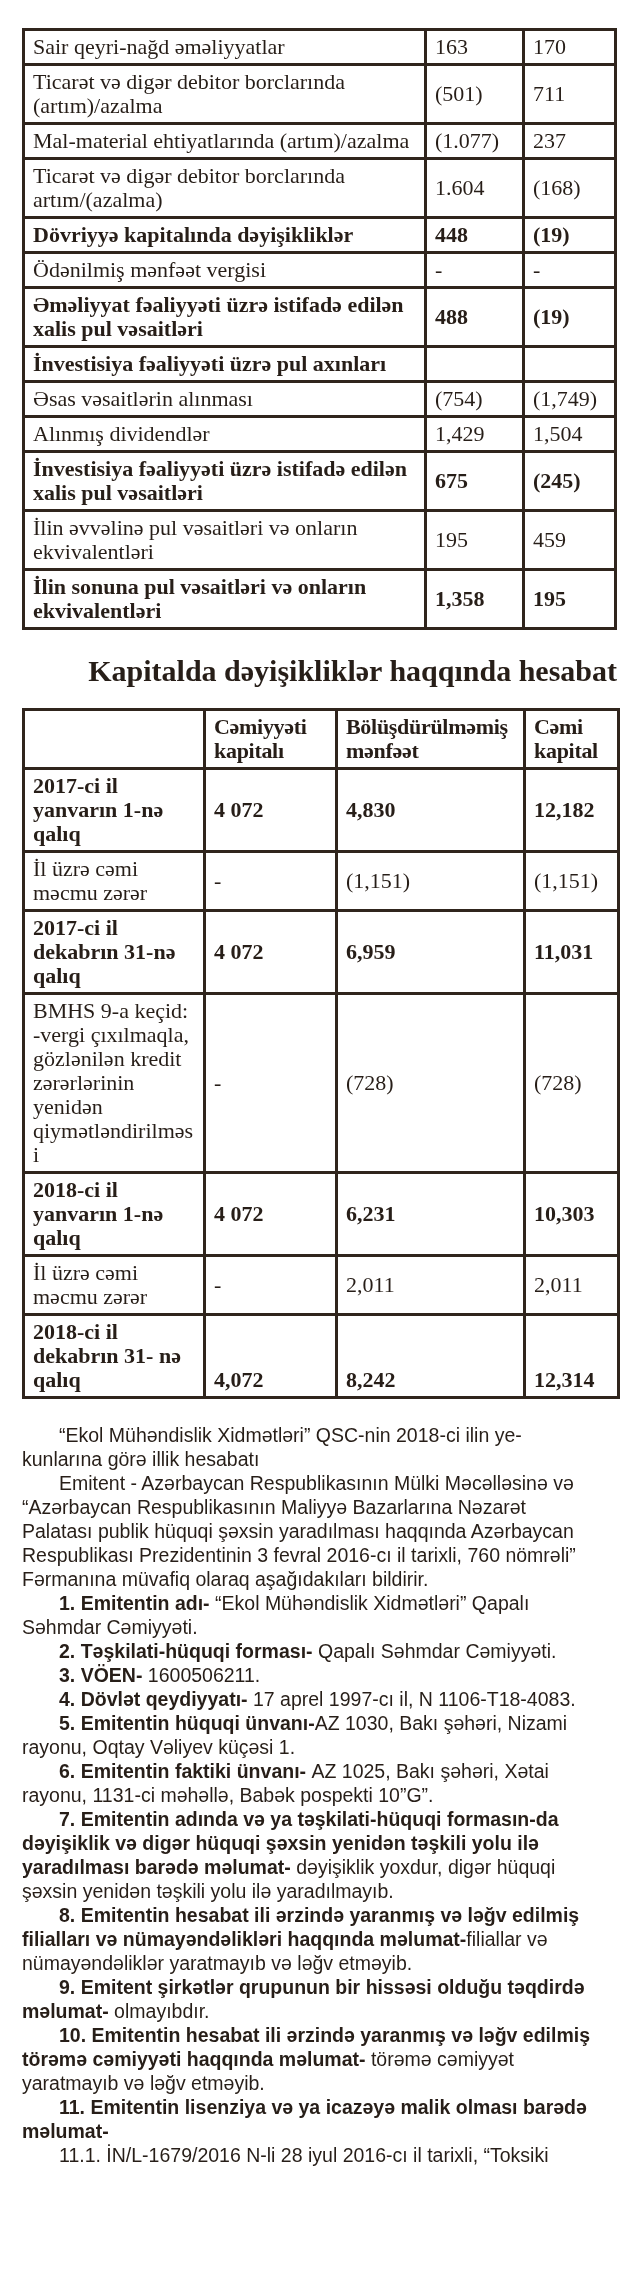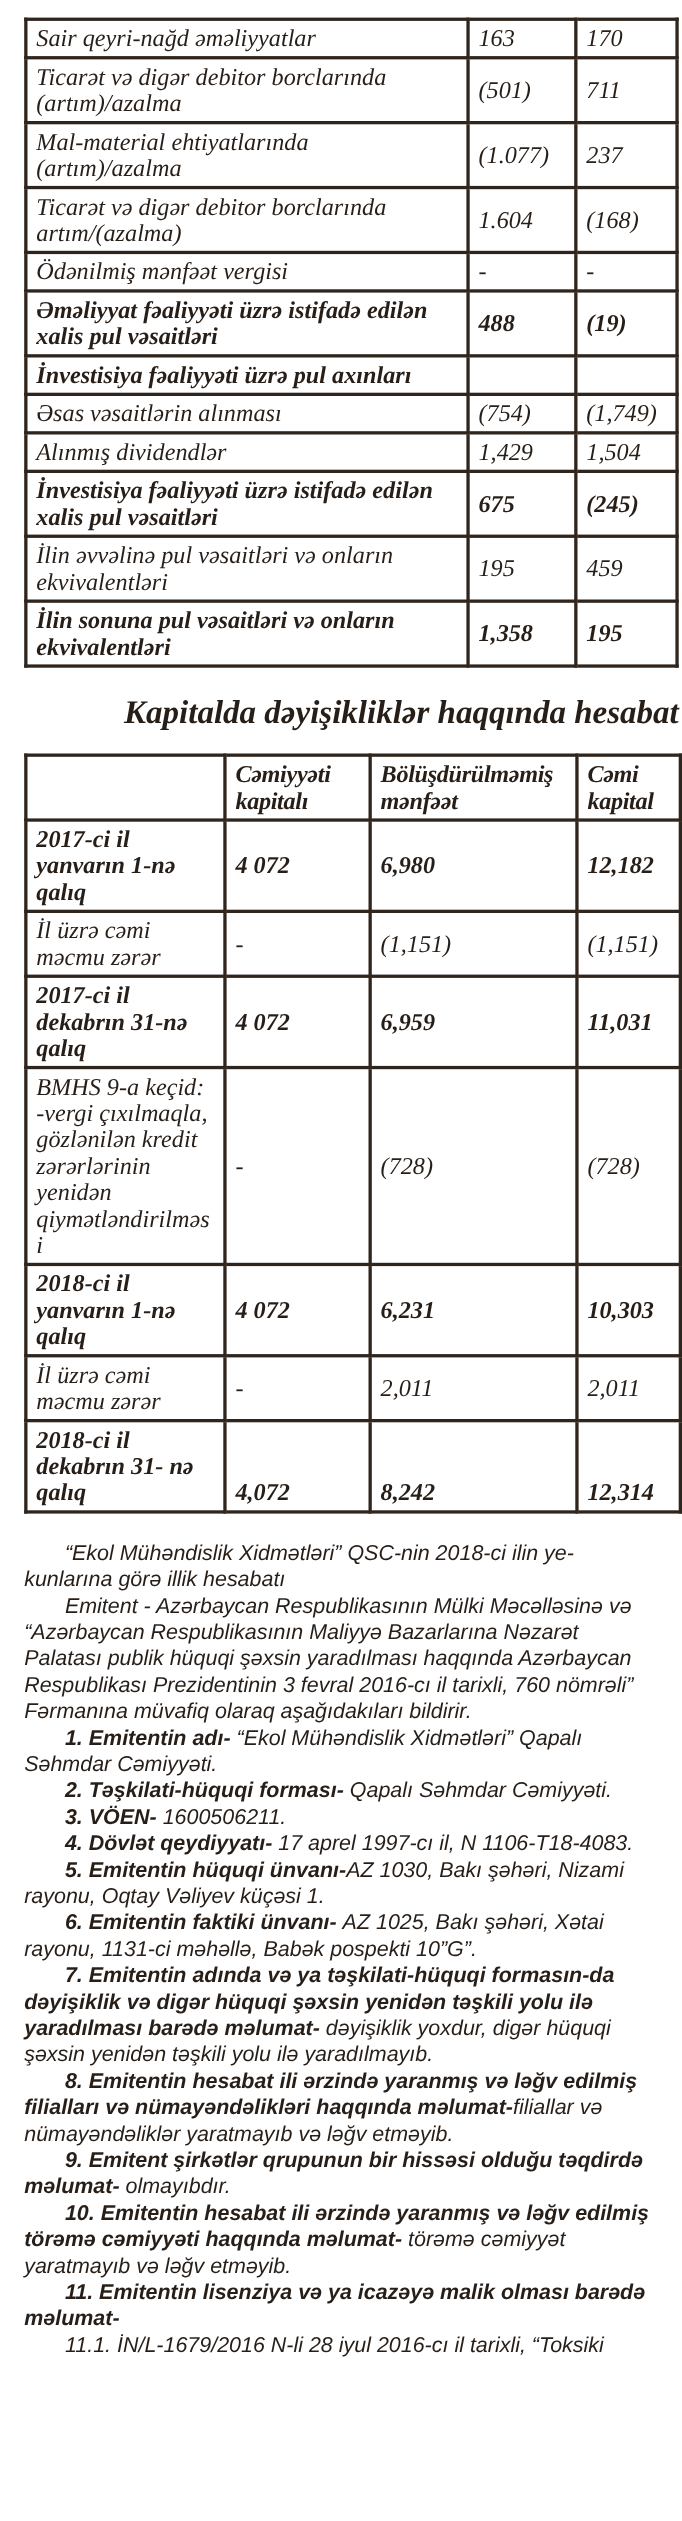--- a/index.html
+++ b/index.html
@@ -1,21 +1,21 @@
 <!DOCTYPE html>
 <html><head>
 <meta charset="utf-8">
 <style>
   html, body { margin: 0; padding: 0; }
   body {
     width: 620px; height: 2292px; overflow: hidden;
     background: #ffffff; color: #271e18;
     font-family: "Liberation Serif", serif;
   }
-  .page { padding: 16px 0 0 22px; font-style: italic; }
+  .page { padding: 28px 0 0 22px; }
 
   
   table.tbl {
     border-collapse: collapse; table-layout: fixed;
     font-family: "Liberation Serif", serif;
     font-size: 22px; line-height: 24px;
     color: #271e18;
   }
   table.t1 { width: 592px; }
   table.t2 { width: 595px; }
@@ -84,20 +84,25 @@
     <td>(1.077)</td>
     <td>237</td>
   </tr>
 
   <tr>
     <td>Ticarət və digər debitor borclarında artım/(azalma)</td>
     <td>1.604</td>
     <td>(168)</td>
   </tr>
 
+  <tr class="bold">
+    <td>Dövriyyə kapitalında dəyişikliklər</td>
+    <td>448</td>
+    <td>(19)</td>
+  </tr>
 
   <tr>
     <td>Ödənilmiş mənfəət vergisi</td>
     <td>-</td>
     <td>-</td>
   </tr>
 
   <tr class="bold">
     <td>Əməliyyat fəaliyyəti üzrə istifadə edilən xalis pul vəsaitləri</td>
     <td>488</td>
@@ -156,21 +161,21 @@
         <th></th>
         <th>Cəmiyyəti kapitalı</th>
         <th>Bölüşdürülməmiş mənfəət</th>
         <th>Cəmi kapital</th>
       </tr>
     </thead>
     <tbody>
   <tr class="bold">
     <td>2017-ci il yanvarın 1-nə qalıq</td>
     <td>4 072</td>
-    <td>6,980</td>
+    <td>4,830</td>
     <td>12,182</td>
   </tr>
 
   <tr>
     <td>İl üzrə cəmi məcmu zərər</td>
     <td>-</td>
     <td>(1,151)</td>
     <td>(1,151)</td>
   </tr>
 

